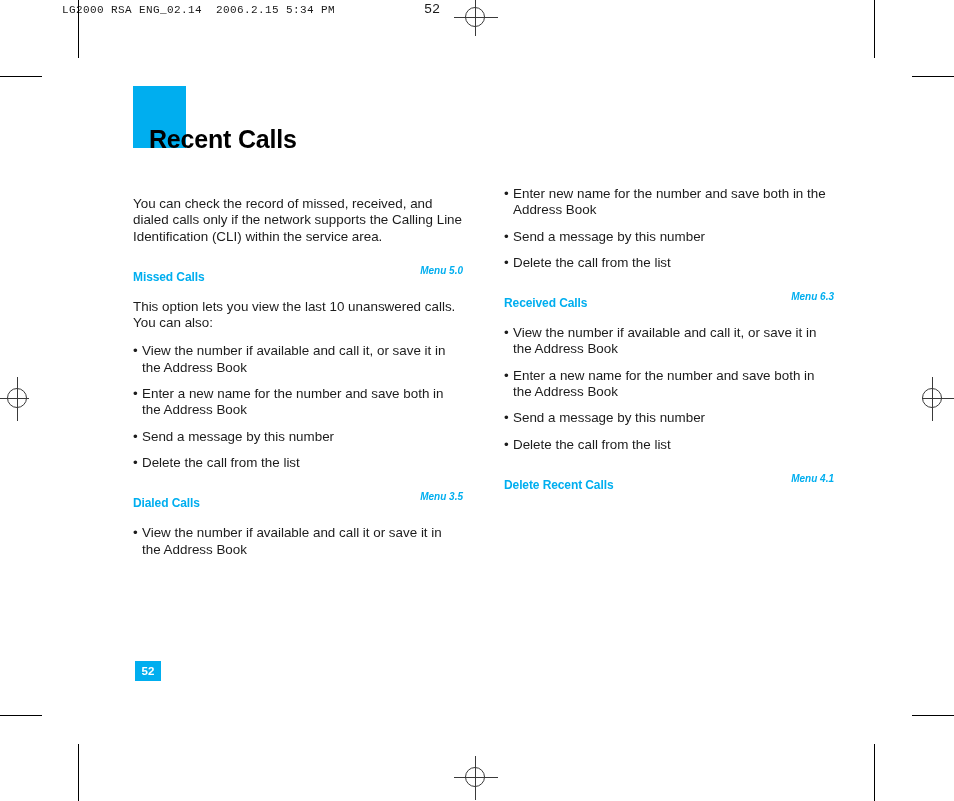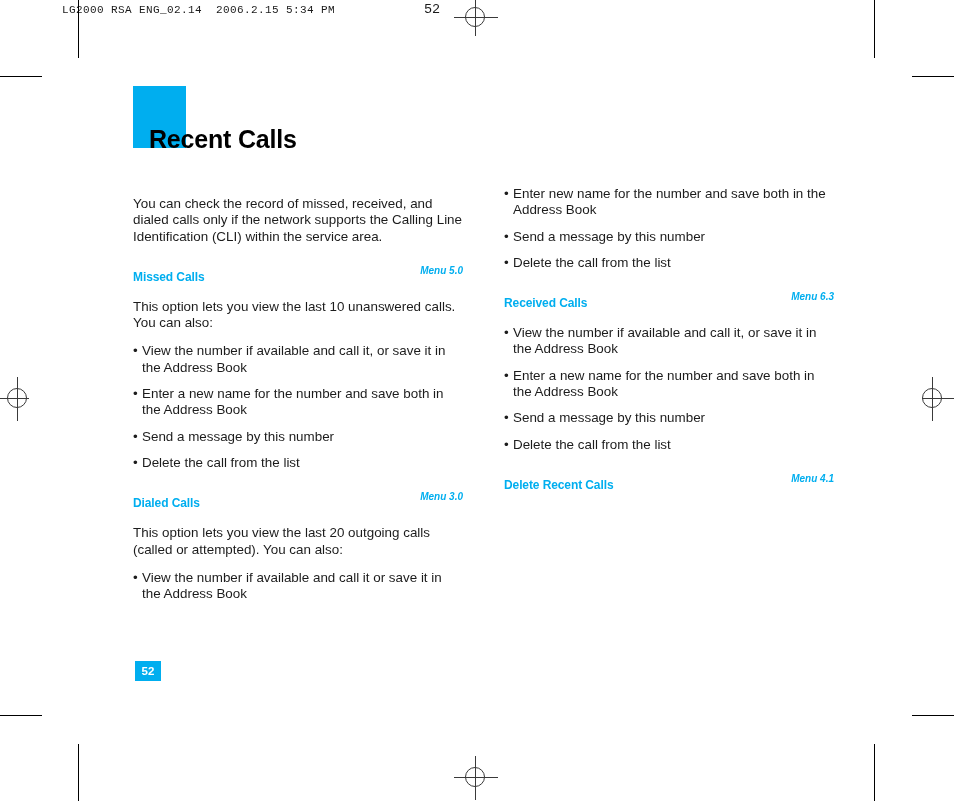--- a/index.html
+++ b/index.html
@@ -247,23 +247,22 @@
       <span class="txt">Send a message by this number</span>
     </li>
     <li>
       <span class="dot">•</span>
       <span class="txt">Delete the call from the list</span>
     </li>
   </ul>
 
   <div class="section-head">
     <span class="h">Dialed Calls</span>
-    <span class="menu-ref">Menu 3.0</span>
+    <span class="menu-ref">Menu 3.5</span>
   </div>
-  <p class="body">This option lets you view the last 20 outgoing calls (called or attempted). You can also:</p>
   <ul class="bullets">
     <li>
       <span class="dot">•</span>
       <span class="txt">View the number if available and call it or save it in the Address Book</span>
     </li>
   </ul>
 </div>
 
 <div class="col col-right">
 

